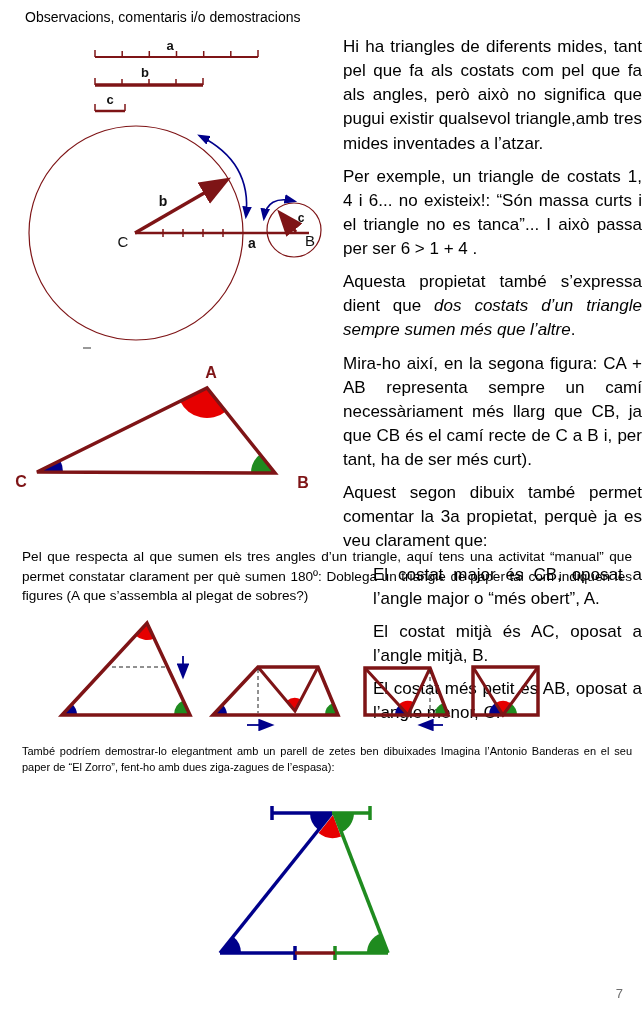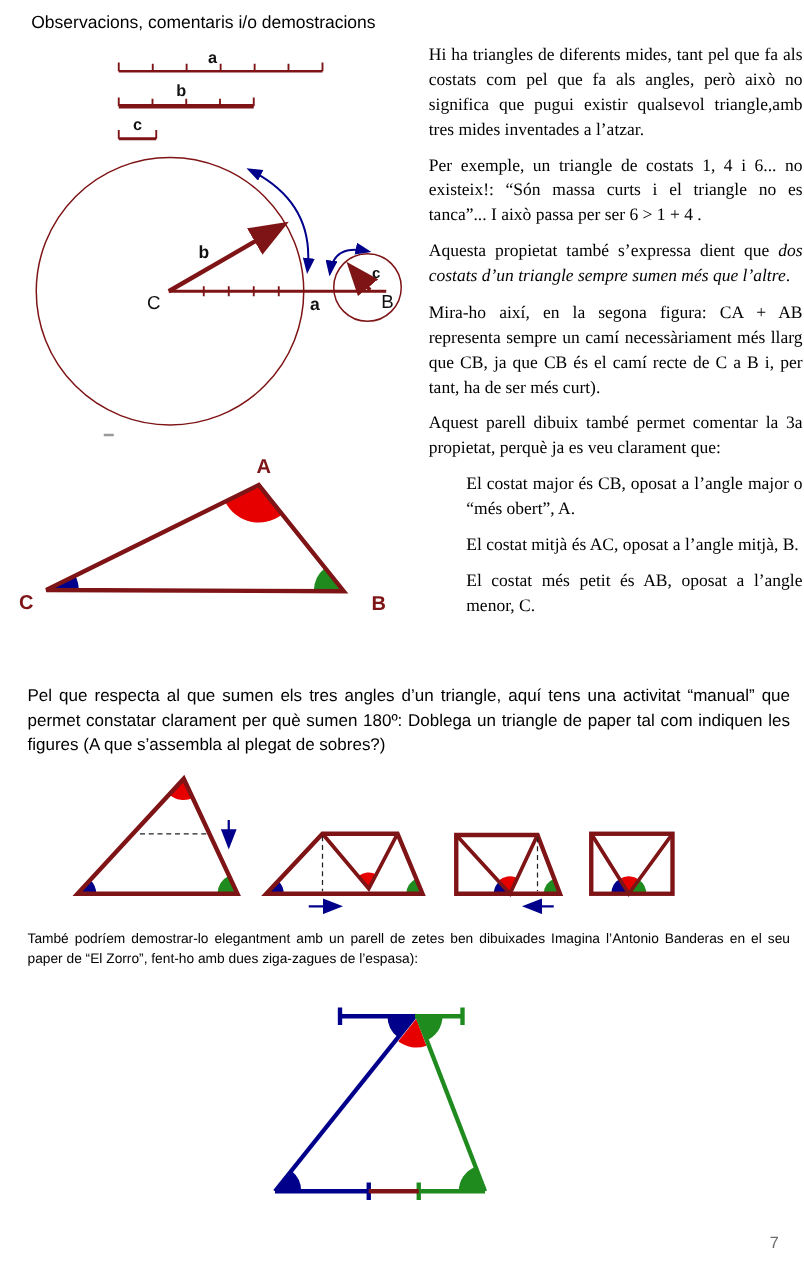--- a/index.html
+++ b/index.html
@@ -7,21 +7,21 @@
     width:643px;height:1030px;background:#ffffff;position:relative;overflow:hidden;
     font-family:"Liberation Sans",sans-serif;color:#000;
   }
   .abs{position:absolute;}
   .title{
     left:25px;top:9px;width:420px;
     font-size:14px;font-weight:normal;color:#000;
   }
   .right-col{
     left:343px;top:35px;width:299px;
-    font-size:14px;line-height:1.42;text-align:justify;font-family:Liberation Serif, serif;
+    font-size:17px;line-height:1.42;text-align:justify;
   }
   .right-col p{margin:0 0 9px 0;}
   .right-col .indent{padding-left:30px;}
   .ital{font-style:italic;}
   .mid-par{
     left:22px;top:547px;width:610px;
     font-size:13.6px;line-height:1.45;text-align:justify;
   }
   .zorro-par{
     left:22px;top:744px;width:610px;
@@ -111,21 +111,21 @@
   <text x="206" y="16" class="tri-label" text-anchor="middle">A</text>
   <text x="298" y="126" class="tri-label" text-anchor="middle">B</text>
   <text x="16" y="125" class="tri-label" text-anchor="middle">C</text>
 </svg>
 
 <div class="abs right-col">
   <p>Hi ha triangles de diferents mides, tant pel que fa als costats com pel que fa als angles, però això no significa que pugui existir qualsevol triangle,amb tres mides inventades a l’atzar.</p>
   <p>Per exemple, un triangle de costats 1, 4 i 6... no existeix!: “Són massa curts i el triangle no es tanca”... I això passa per ser 6 &gt; 1 + 4 .</p>
   <p><span>Aquesta propietat també s’expressa dient que </span><span class="ital">dos costats d’un triangle sempre sumen més que l’altre</span><span>.</span></p>
   <p>Mira-ho així, en la segona figura: CA + AB representa sempre un camí necessàriament més llarg que CB, ja que CB és el camí recte de C a B i, per tant, ha de ser més curt).</p>
-  <p>Aquest parell dibuix també permet comentar la 3a propietat, perquè ja es veu clarament que:</p>
+  <p>Aquest segon dibuix també permet comentar la 3a propietat, perquè ja es veu clarament que:</p>
   <p class="indent">El costat major és CB, oposat a l’angle major o “més obert”, A.</p>
   <p class="indent">El costat mitjà és AC, oposat a l’angle mitjà, B.</p>
   <p class="indent">El costat més petit és AB, oposat a l’angle menor, C.</p>
 </div>
 
 <div class="abs mid-par">Pel que respecta al que sumen els tres angles d’un triangle, aquí tens una activitat “manual” que permet constatar clarament per què sumen 180º: Doblega un triangle de paper tal com indiquen les figures (A que s’assembla al plegat de sobres?)</div>
 
 <svg class="abs" style="left:40px;top:606px;" width="580" height="132" viewBox="0 0 580 132">
   <defs>
     <marker id="fmb" markerWidth="9" markerHeight="7" refX="7" refY="3.5" orient="auto">

